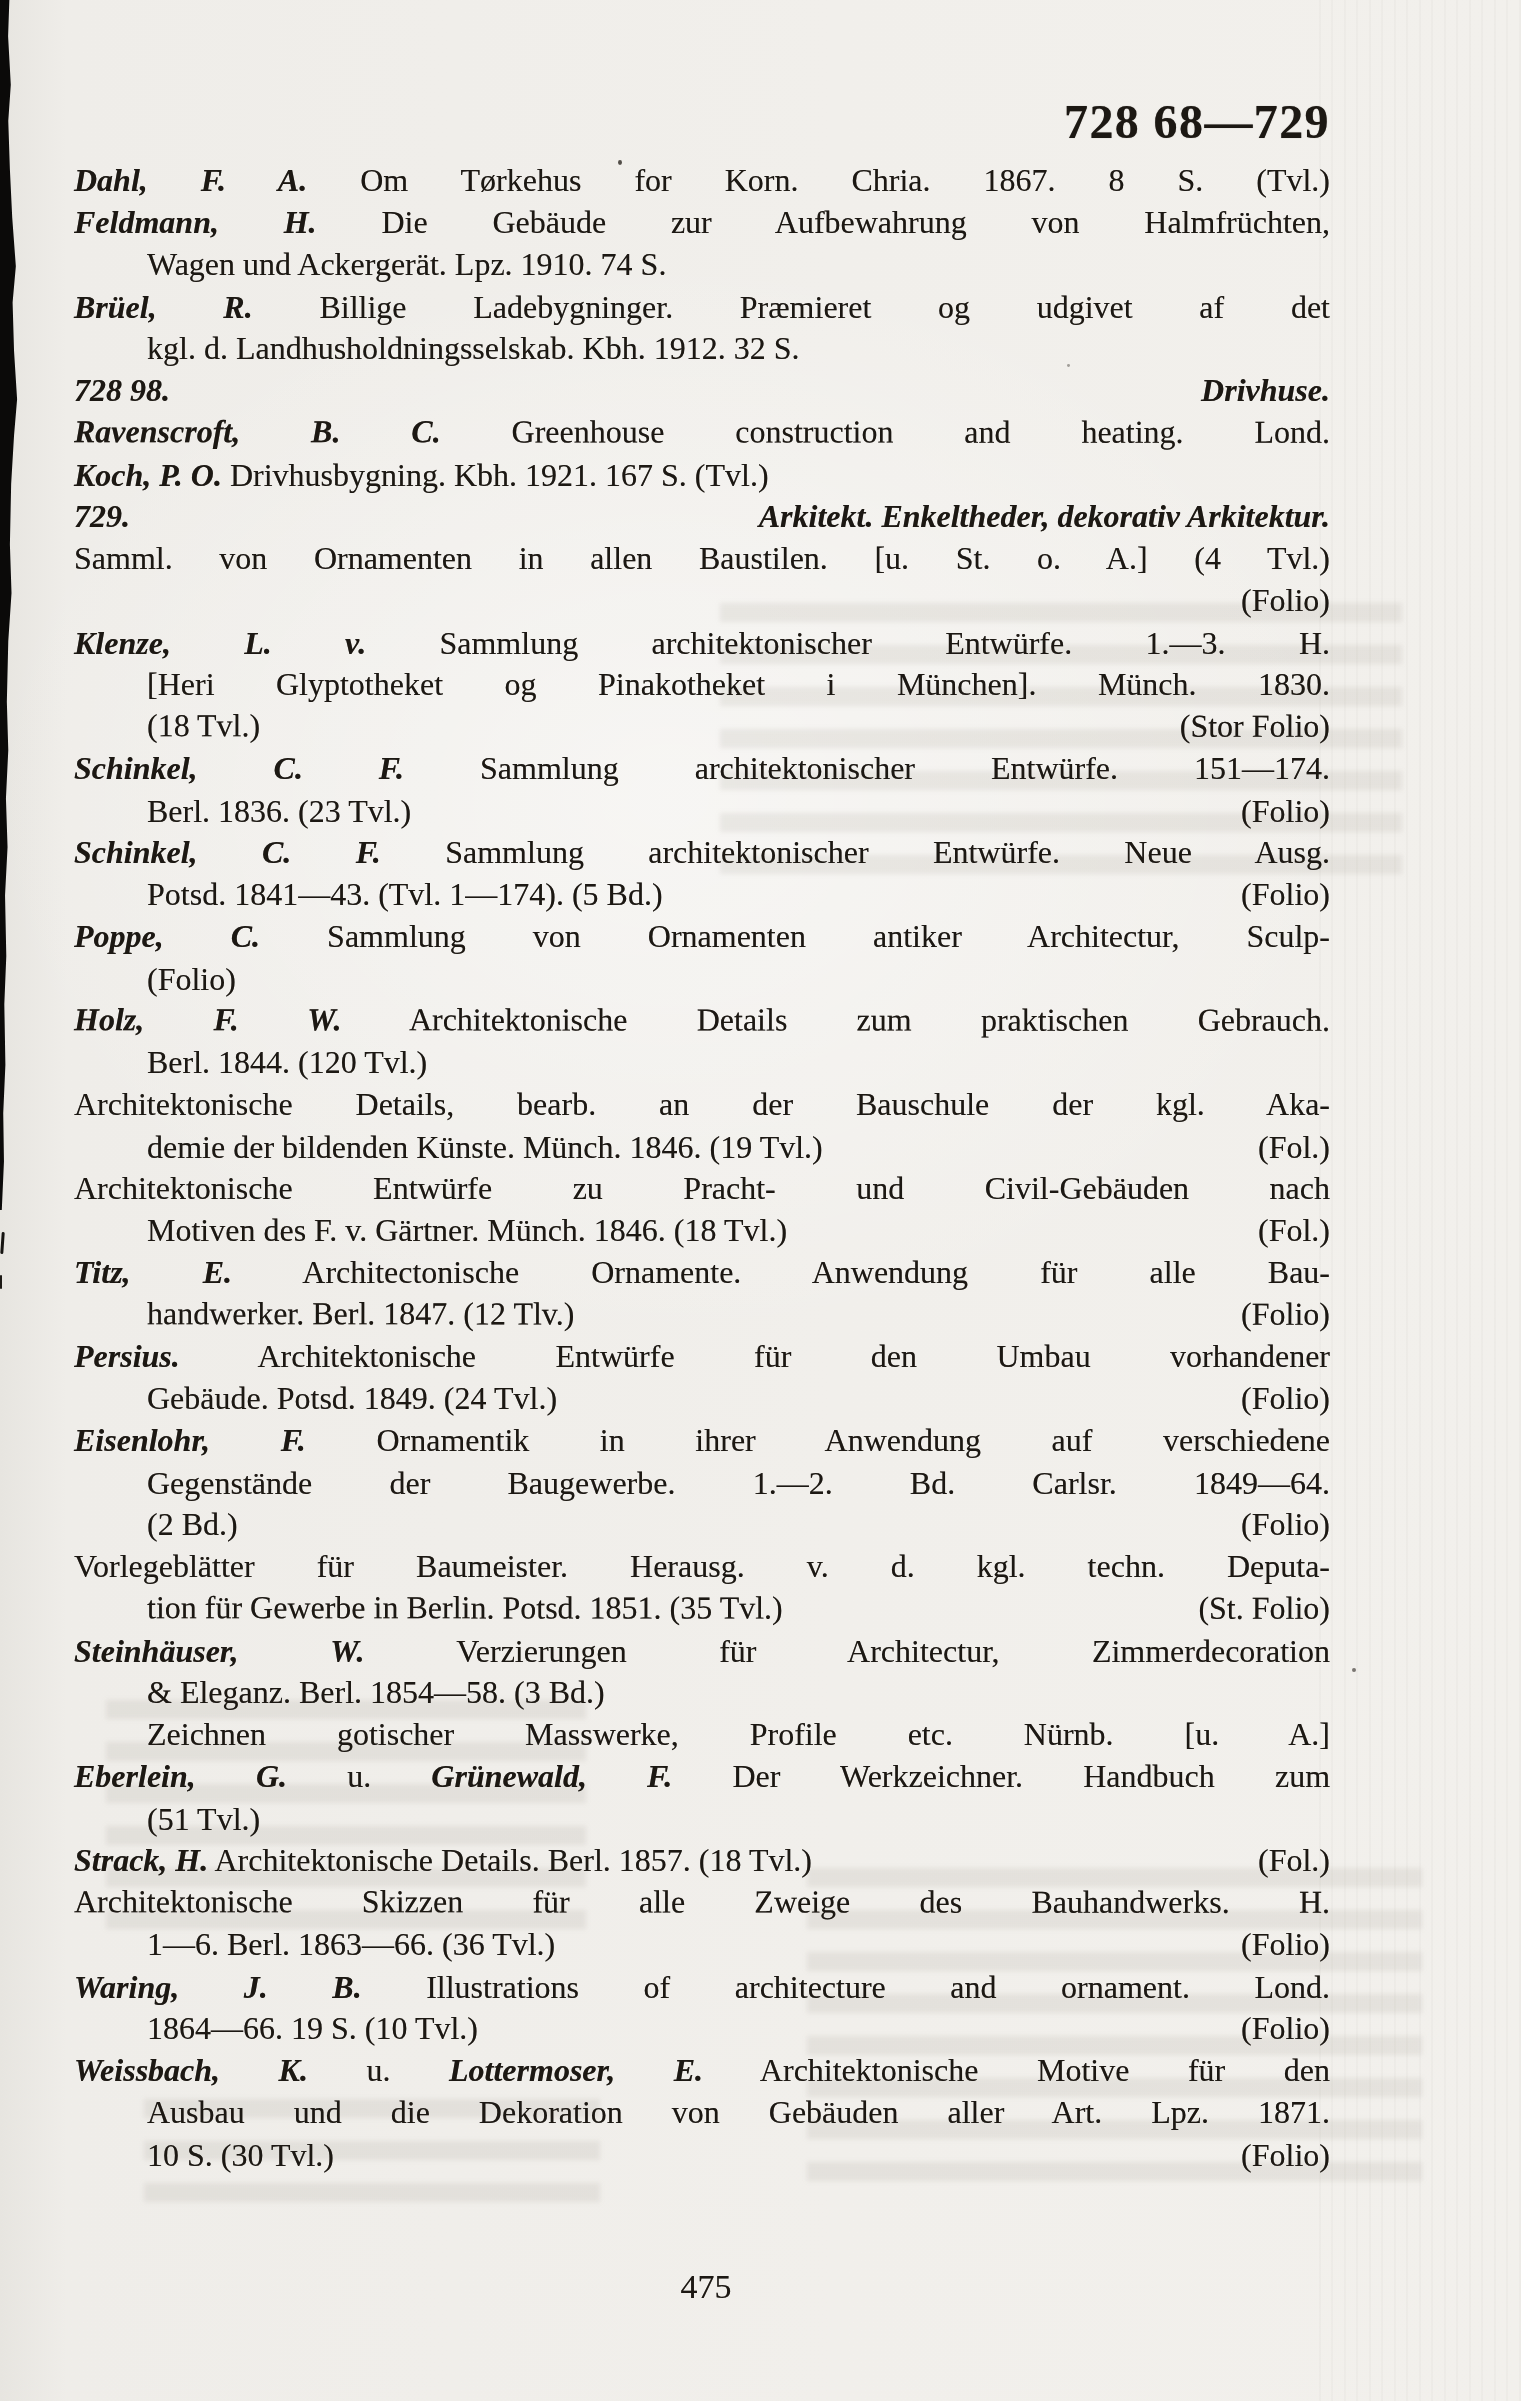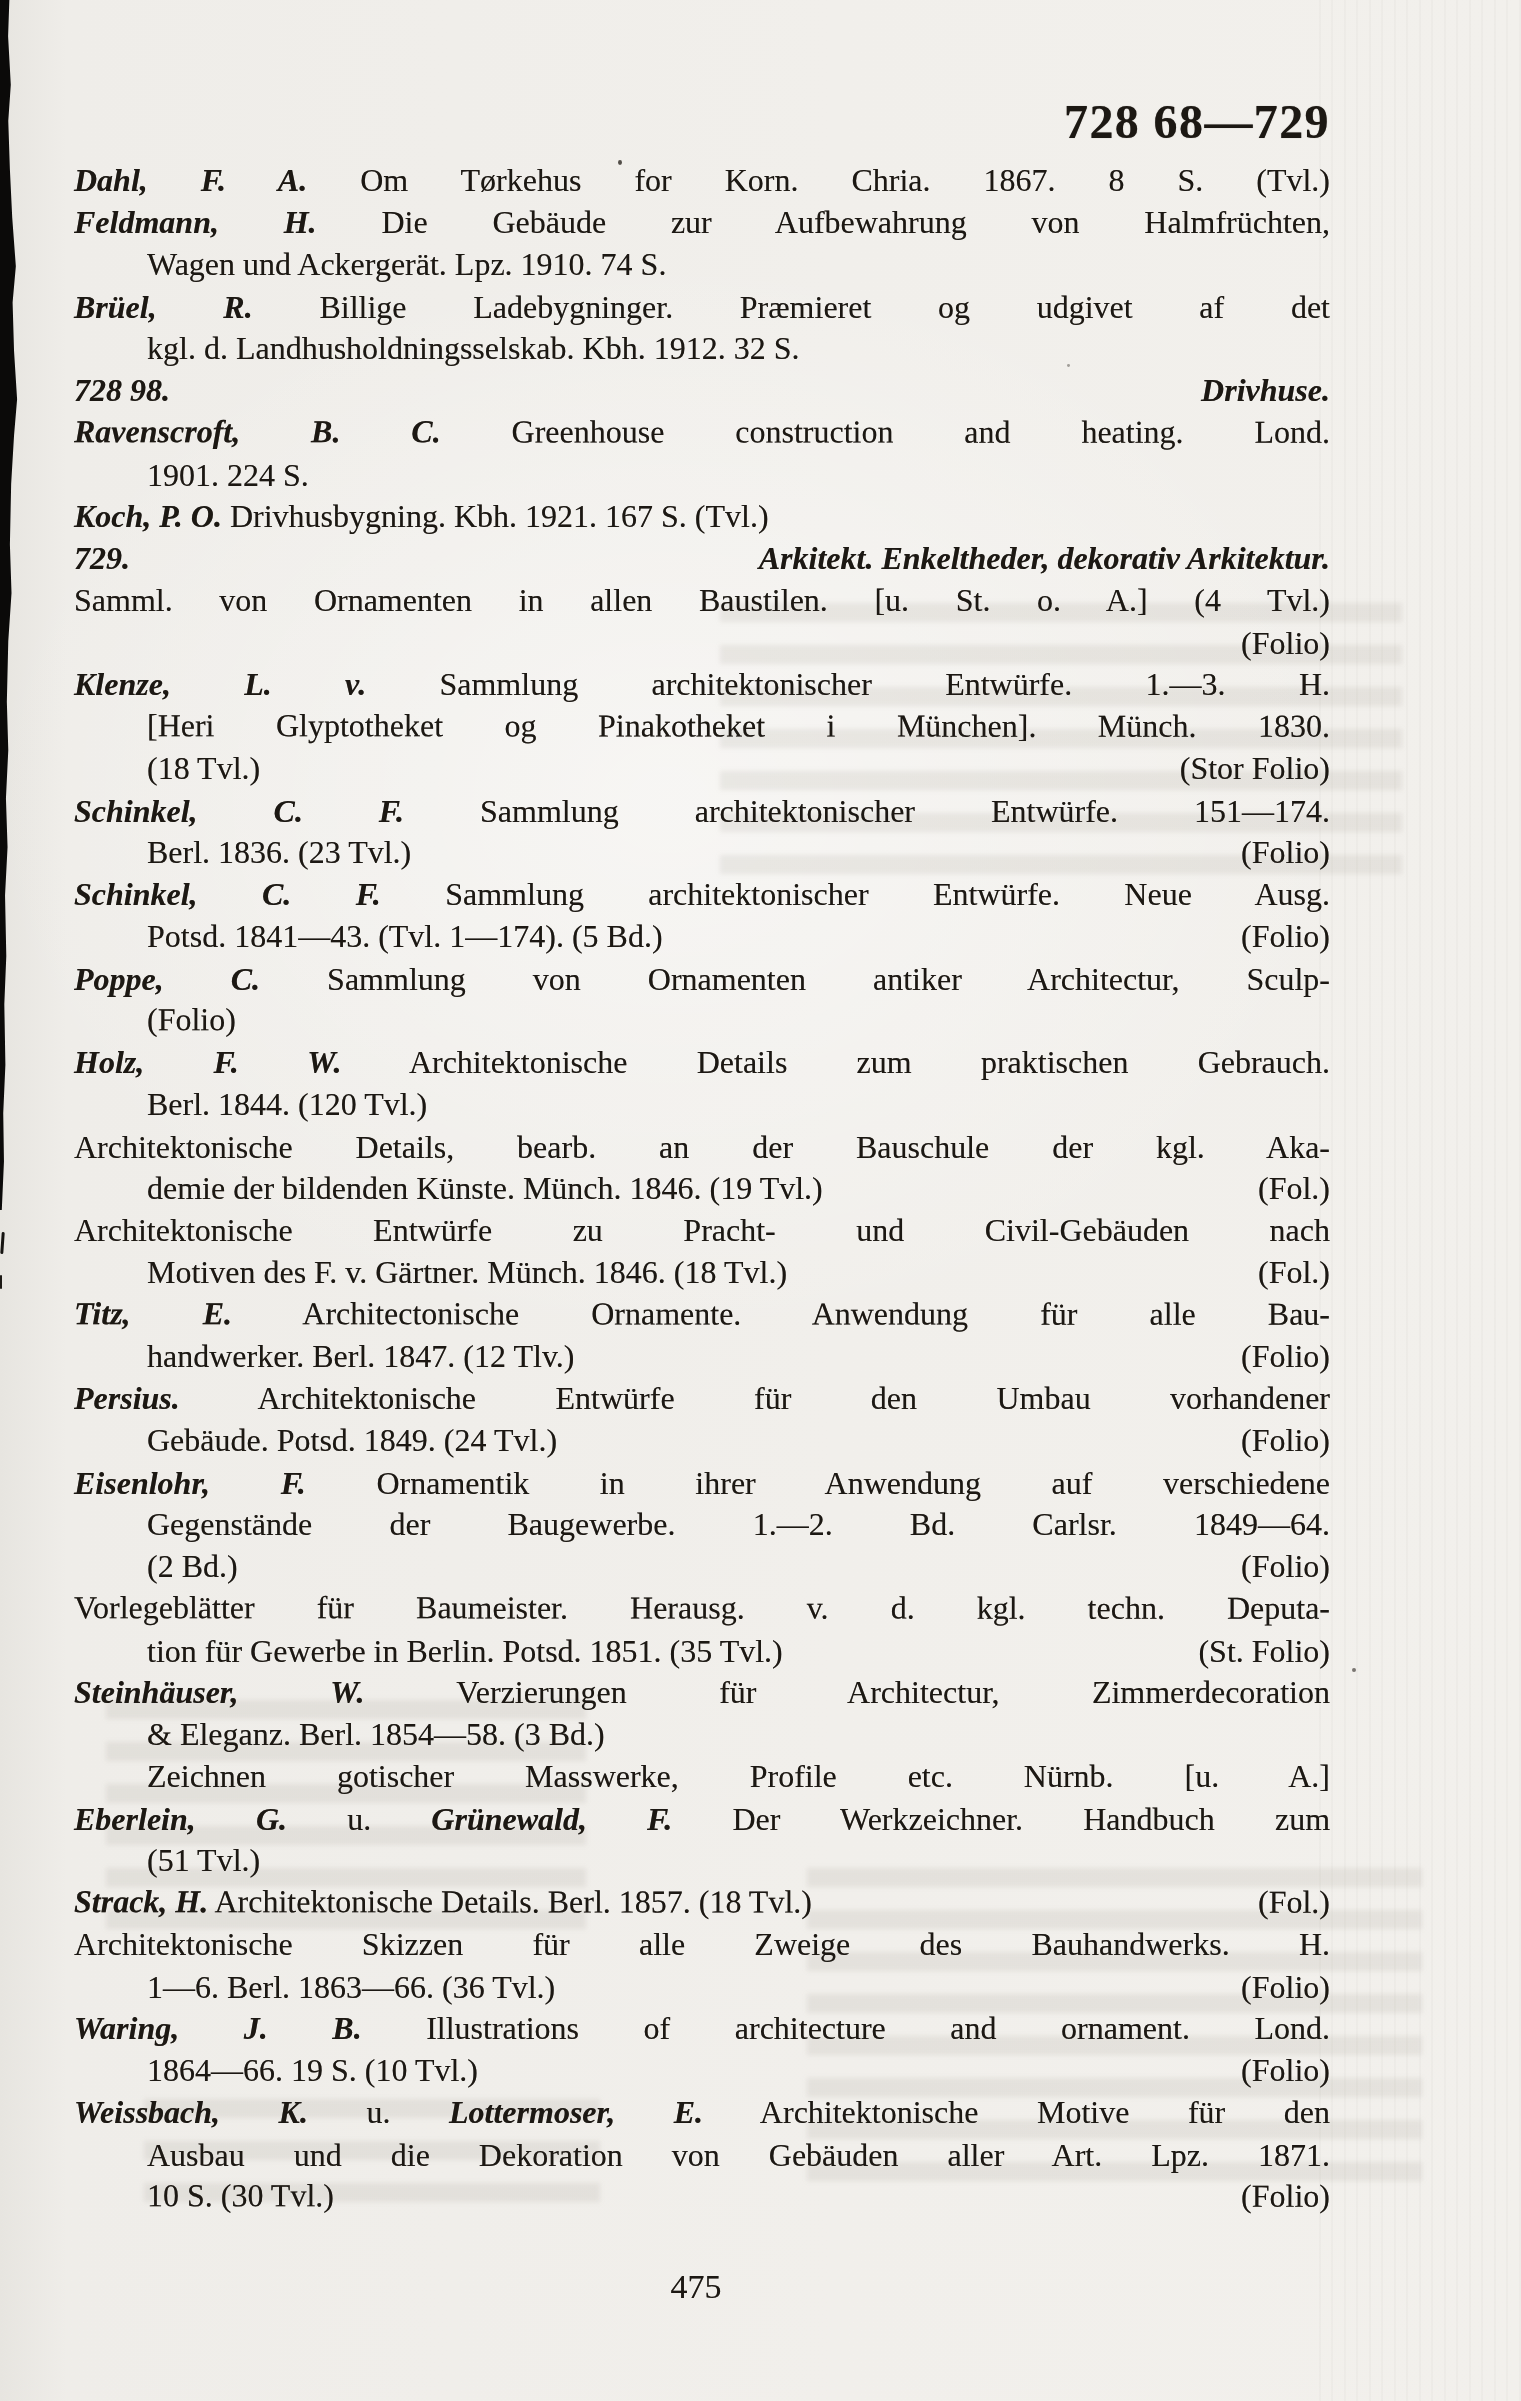--- a/index.html
+++ b/index.html
@@ -57,21 +57,21 @@
     white-space:nowrap;
   }
   .line.justify{white-space:normal;text-align:justify;text-align-last:justify;}
   .line.flex{display:flex;justify-content:space-between;white-space:nowrap;}
   .line.indent{padding-left:73px;}
   .line.indent.justify{padding-left:73px;}
   .b{font-weight:700;font-style:italic;}
   .line:nth-child(4n){transform:translateY(0.5px);}
   .line:nth-child(7n){transform:translateY(-0.5px) rotate(0.03deg);}
   .pagenum{
-    position:absolute;left:68px;top:2268px;width:1256px;
+    position:absolute;left:78px;top:2268px;width:1256px;
     text-align:center;font-size:34px;
     text-shadow:0 0 0.6px rgba(28,22,16,0.5);
   }
 </style>
 </head>
 <body>
 
 <div class="page">
   <div class="streaks"></div>
   <div class="bleed p1"></div>
@@ -91,21 +91,20 @@
       <div class="line justify"><span><span class="b">Dahl, F. A.</span><span> Om Tørkehus for Korn. Chria. 1867. 8 S. (Tvl.)</span></span></div>
       <div class="line justify"><span><span class="b">Feldmann, H.</span><span> Die Gebäude zur Aufbewahrung von Halmfrüchten,</span></span></div>
       <div class="line indent"><span><span>Wagen und Ackergerät. Lpz. 1910. 74 S.</span></span></div>
       <div class="line justify"><span><span class="b">Brüel, R.</span><span> Billige Ladebygninger. Præmieret og udgivet af det</span></span></div>
       <div class="line indent"><span><span>kgl. d. Landhusholdningsselskab. Kbh. 1912. 32 S.</span></span></div>
       <div class="line flex">
         <span><span class="b">728 98.</span></span>
         <span class="b">Drivhuse.</span>
       </div>
       <div class="line justify"><span><span class="b">Ravenscroft, B. C.</span><span> Greenhouse construction and heating. Lond.</span></span></div>
-      <div class="line indent"><span><span>1901. 224 S.</span></span></div>
       <div class="line"><span><span class="b">Koch, P. O.</span><span> Drivhusbygning. Kbh. 1921. 167 S. (Tvl.)</span></span></div>
       <div class="line flex">
         <span><span class="b">729.</span></span>
         <span class="b">Arkitekt. Enkeltheder, dekorativ Arkitektur.</span>
       </div>
       <div class="line justify"><span><span>Samml. von Ornamenten in allen Baustilen. [u. St. o. A.] (4 Tvl.)</span></span></div>
       <div class="line flex">
         <span></span>
         <span class="">(Folio)</span>
       </div>

